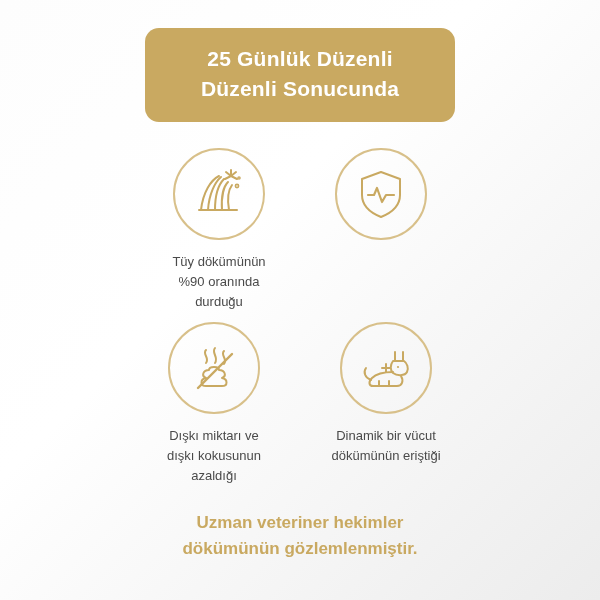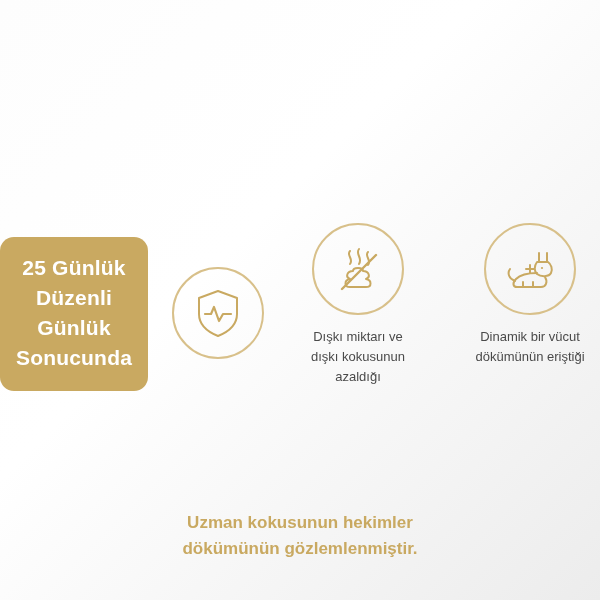--- a/index.html
+++ b/index.html
@@ -13,20 +13,21 @@
     background: #ffffff;
     overflow: hidden;
   }
   .poster {
     position: relative;
     width: 600px;
     height: 600px;
     background: linear-gradient(135deg, #fdfdfd 0%, #ffffff 40%, #f4f4f4 75%, #ececec 100%);
     box-sizing: border-box;
     display: flex;
+    flex-direction: column;
     align-items: center;
   }
 
   
   .banner {
     margin-top: 28px;
     width: 310px;
     background: #c9a961;
     border-radius: 14px;
     padding: 16px 10px 18px 10px;
@@ -96,25 +97,45 @@
     line-height: 26px;
   }
 </style>
 </head>
 <body>
 
 <div class="poster">
 
   <div class="banner">
     <div class="banner-line">25 Günlük Düzenli</div>
-    <div class="banner-line">Günlük Sonucunda</div>
+    <div class="banner-line">Düzenli Sonucunda</div>
   </div>
 
   <div class="row row-top">
 
+    <div class="cell">
+      <div class="circle">
+        <svg width="56" height="56" viewBox="0 0 56 56">
+          <g fill="none" stroke="#c9a961" stroke-width="2" stroke-linecap="round">
+            <path d="M10 44 C12 26, 20 14, 28 10"></path>
+            <path d="M17 44 C18 28, 24 16, 30 11"></path>
+            <path d="M24 44 C24 29, 28 18, 33 13"></path>
+            <path d="M31 44 C30 30, 33 20, 37 16"></path>
+            <path d="M38 44 C36 32, 38 23, 41 19"></path>
+            <path d="M8 44 H46"></path>
+            <path d="M40 10 l0 -6 M40 10 l5 -4 M40 10 l-5 -4 M40 10 l6 3 M40 10 l-6 3"></path>
+            <circle cx="46" cy="20" r="1.6" stroke-width="1.6"></circle>
+            <circle cx="48" cy="12" r="1.1" stroke-width="1.4"></circle>
+          </g>
+        </svg>
+      </div>
+      <div class="cell-caption">Tüy dökümünün
+%90 oranında
+durduğu</div>
+    </div>
 
     <div class="cell">
       <div class="circle">
         <svg width="52" height="56" viewBox="0 0 52 56">
           <g fill="none" stroke="#c9a961" stroke-width="2" stroke-linejoin="round" stroke-linecap="round">
             <path d="M26 6 L45 13 V29 C45 40 36 47 26 51 C16 47 7 40 7 29 V13 Z"></path>
             <path d="M13 18 L39 18" opacity="0"></path>
             <path d="M13 29 H19 L22 22 L27 36 L31 29 H39" stroke-width="2.2"></path>
           </g>
         </svg>
@@ -157,17 +178,17 @@
           </g>
         </svg>
       </div>
       <div class="cell-caption">Dinamik bir vücut
 dökümünün eriştiği</div>
     </div>
 
   </div>
 
   <div class="footer">
-    <div class="footer-line">Uzman kokusunun hekimler</div>
+    <div class="footer-line">Uzman veteriner hekimler</div>
     <div class="footer-line">dökümünün gözlemlenmiştir.</div>
   </div>
 
 </div>
 
 </body></html>

